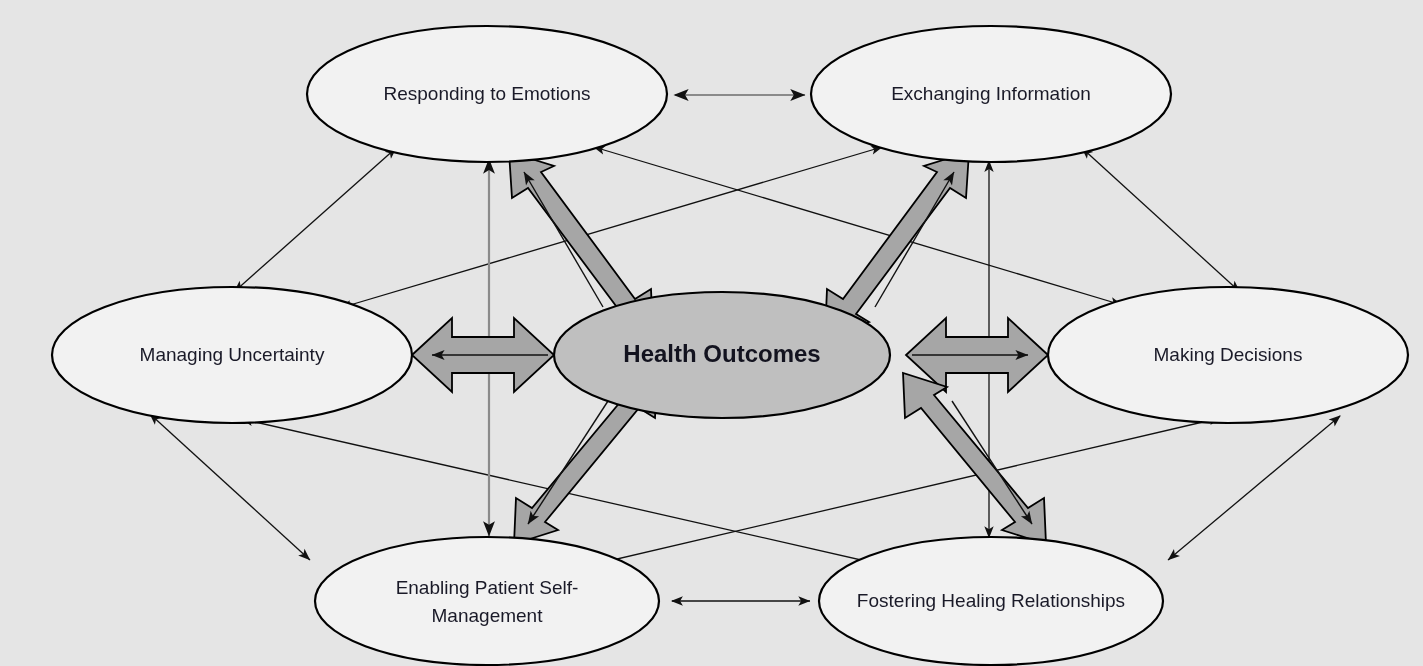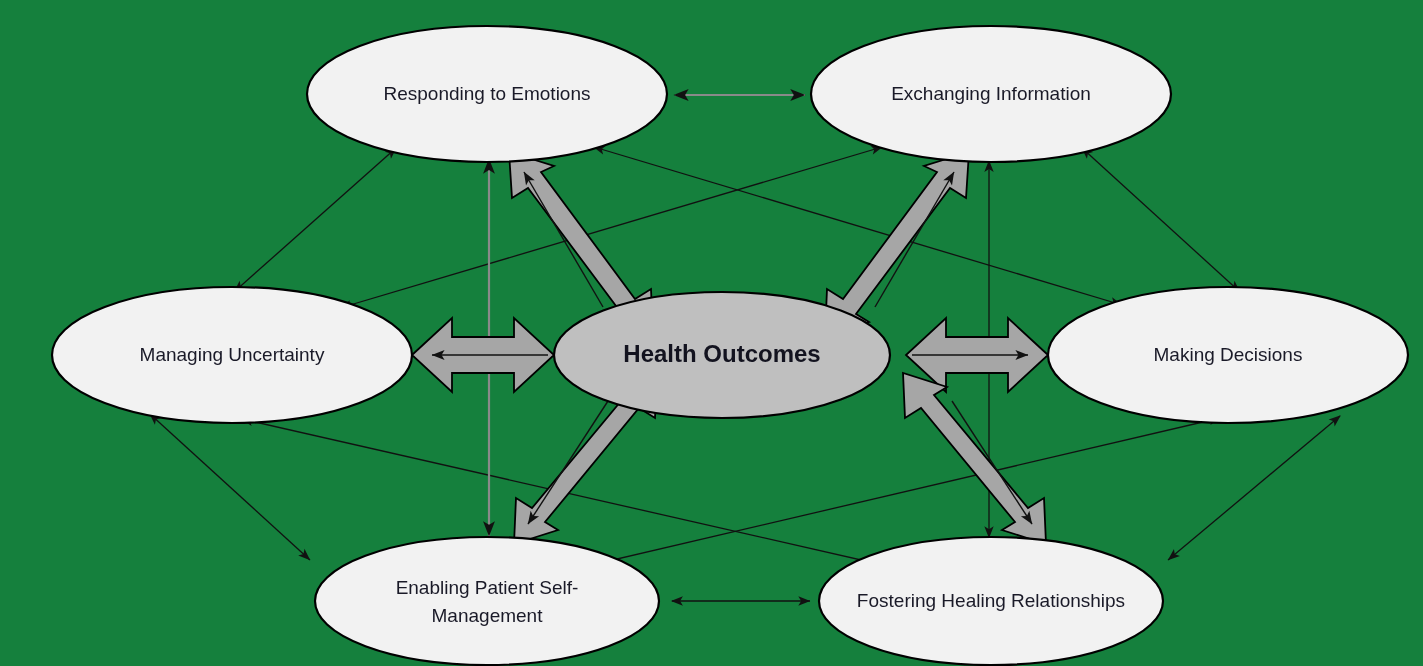--- a/index.html
+++ b/index.html
@@ -8,21 +8,21 @@
     padding: 0;
     background: #ffffff;
   }
   body {
     font-family: "Liberation Sans", sans-serif;
   }
   #diagram-root {
     position: relative;
     width: 1423px;
     height: 666px;
-    background: #15803d;
+    background: #e5e5e5;
     overflow: hidden;
   }
   svg#diagram-svg {
     display: block;
     width: 1423px;
     height: 666px;
   }
   .node-ellipse {
     fill: #f2f2f2;
     stroke: #000000;

